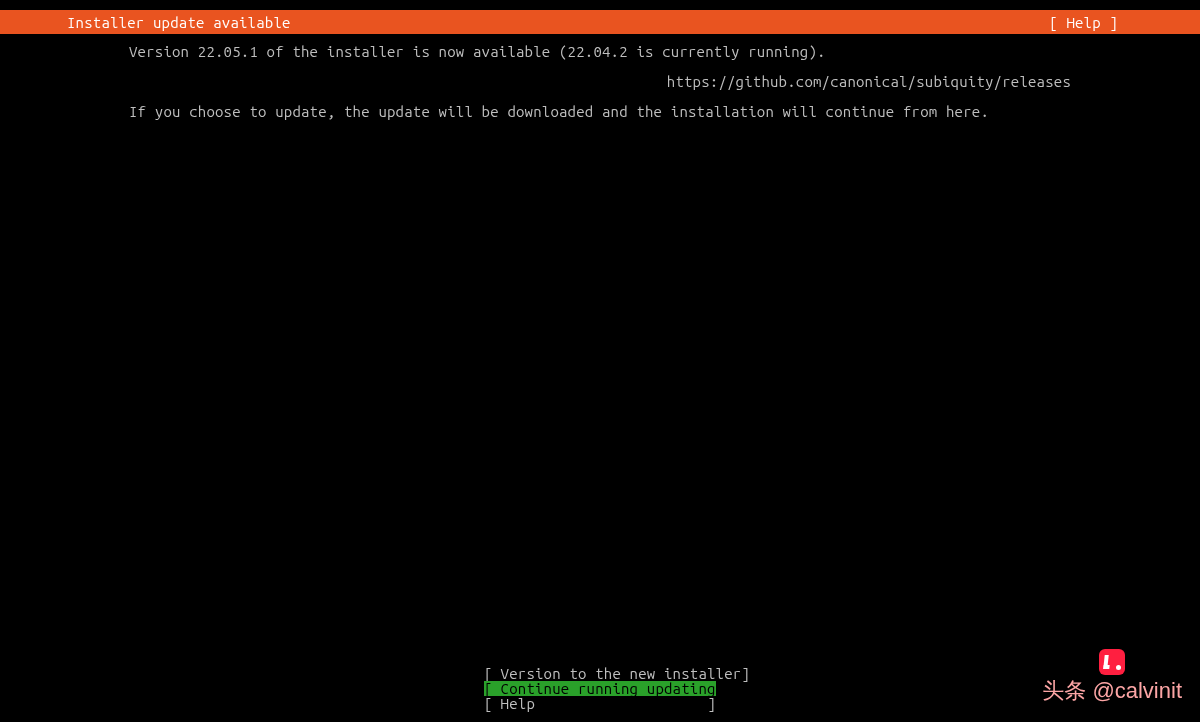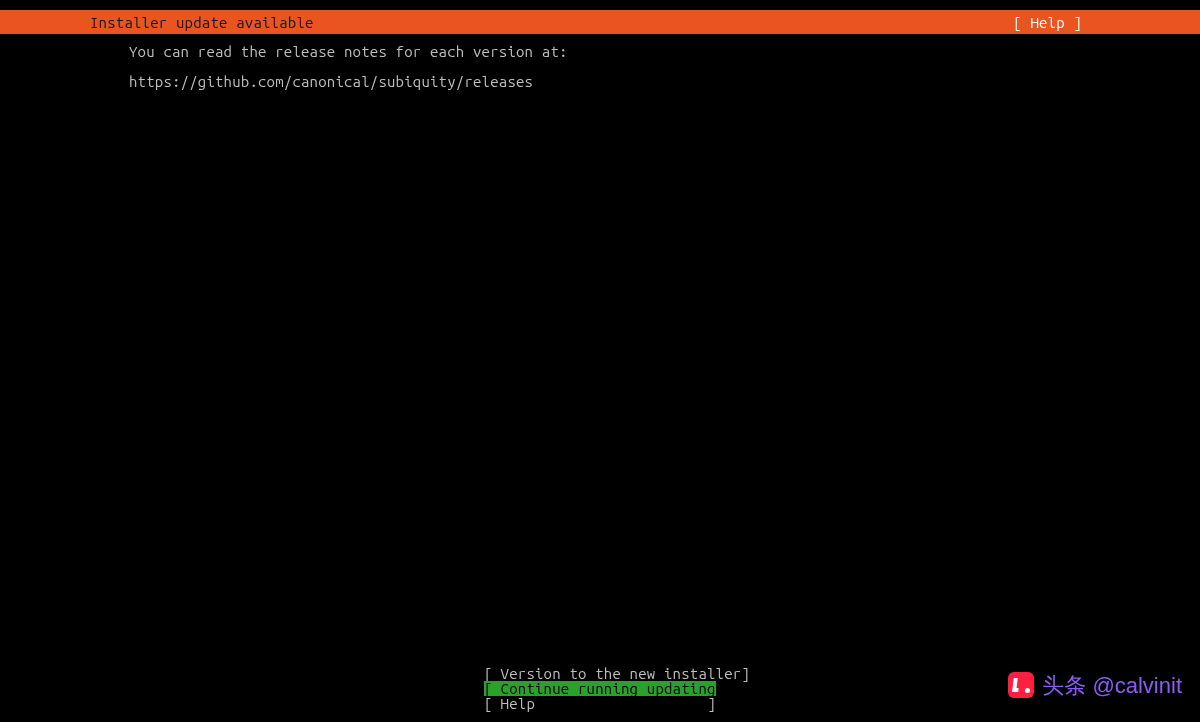--- a/index.html
+++ b/index.html
@@ -24,43 +24,43 @@
     left: 0;
     right: 0;
     height: 24px;
     background: #e95420;
     display: flex;
     justify-content: space-between;
     align-items: center;
     padding: 0 0;
   }
   .header-title {
-    color: #0f172a;
-    padding-left: 90px;
+    color: #ffffff;
+    padding-left: 67px;
     letter-spacing: 0.2px;
   }
   .header-help {
     color: #ffffff;
-    padding-right: 118px;
+    padding-right: 82px;
     letter-spacing: 0.2px;
   }
   .content {
     position: absolute;
     top: 44px;
     left: 129px;
     right: 129px;
     color: #bfbfbf;
   }
   .content-line {
     margin-bottom: 15px;
     white-space: pre;
     letter-spacing: 0.2px;
   }
   .release-url {
-    text-align: left;
+    text-align: right;
     margin-bottom: 15px;
     white-space: pre;
     letter-spacing: 0.2px;
   }
   .buttons {
     position: absolute;
     bottom: 11px;
     left: 0;
     right: 0;
     display: flex;
@@ -82,24 +82,25 @@
   .bracket-l { }
   .bracket-r { margin-left: auto; }
   .btn-label { padding-left: 8px; }
   .watermark {
     position: absolute;
     bottom: 24px;
     right: 18px;
     display: flex;
     align-items: center;
     gap: 8px;
-    color: #8b5cf6;
+    color: #fca5a5;
     font-family: sans-serif;
     font-size: 22px;
     font-weight: 500;
+    flex-direction: column;
   }
   .watermark-logo {
     width: 26px;
     height: 26px;
     background: #ff1f40;
     border-radius: 6px;
     position: relative;
   }
   .watermark-logo::before {
     content: "";
@@ -126,22 +127,23 @@
 </style>
 </head>
 <body>
 
 <div class="header-bar">
   <span class="header-title">Installer update available</span>
   <span class="header-help">[ Help ]</span>
 </div>
 
 <div class="content">
-  <div class="content-line">You can read the release notes for each version at:</div>
+  <div class="content-line">Version 22.05.1 of the installer is now available (22.04.2 is currently running).</div>
   <div class="release-url">https://github.com/canonical/subiquity/releases</div>
+  <div class="content-line">If you choose to update, the update will be downloaded and the installation will continue from here.</div>
 </div>
 
 <div class="buttons">
   <div class="btn-row">
     <span class="bracket-l">[</span>
     <span class="btn-label">Version to the new installer</span>
     <span class="bracket-r">]</span>
   </div>
   <div class="btn-row selected">
     <span class="bracket-l">[</span>

